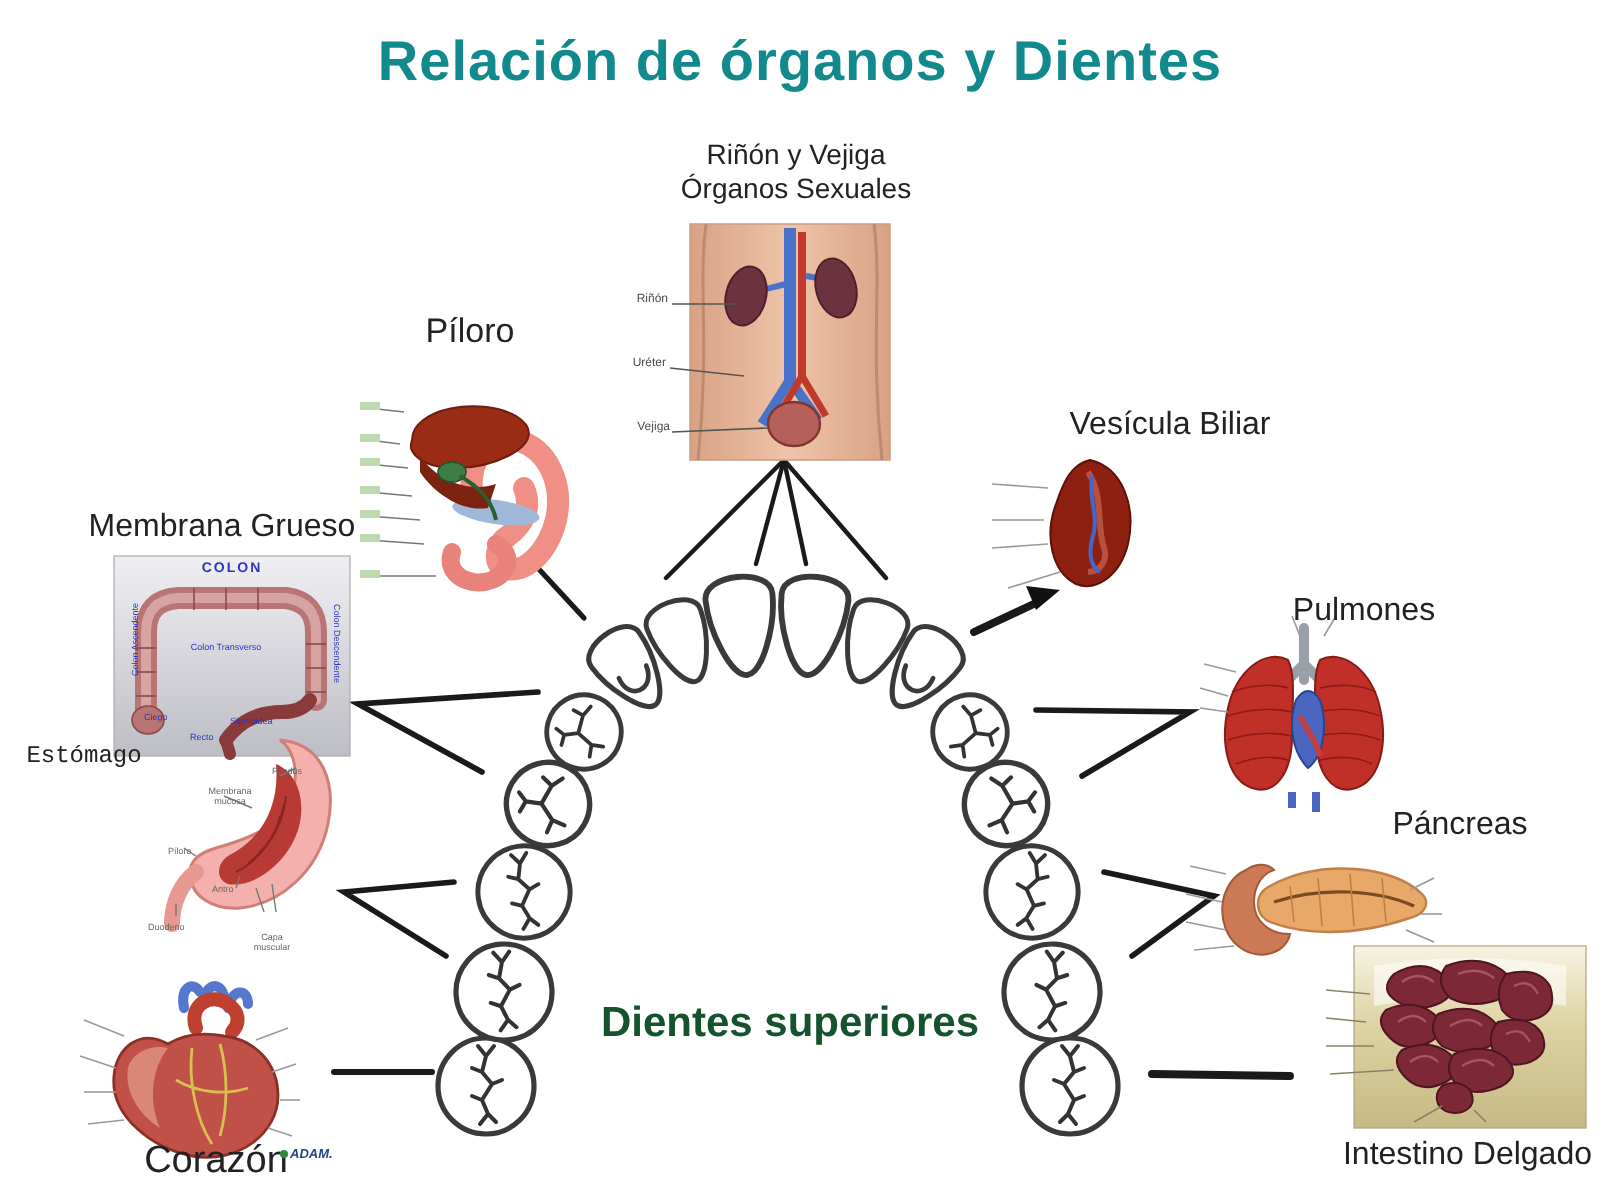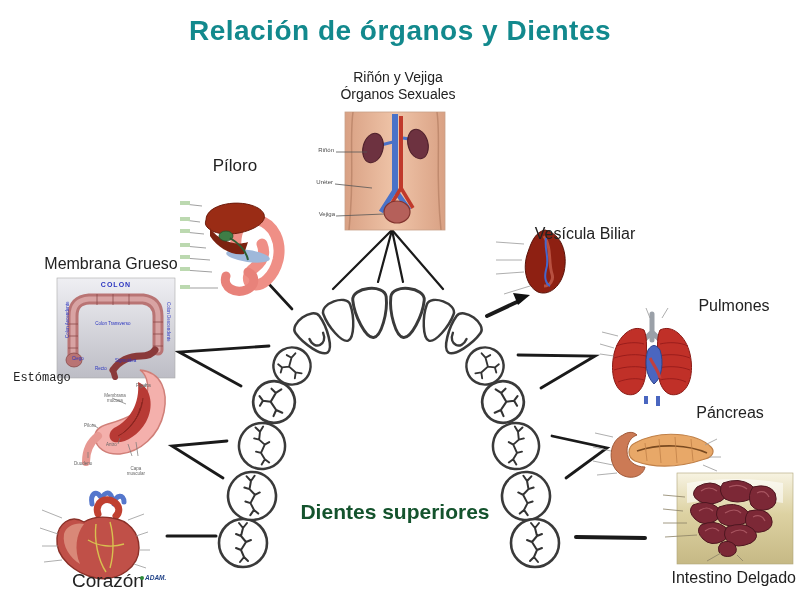--- a/index.html
+++ b/index.html
@@ -322,22 +322,22 @@
   <div class="lbl micro" style="left:136px;top:384px;">Fundus</div>
   <div class="lbl micro" style="left:98px;top:394px;width:34px;white-space:normal;">Membrana mucosa</div>
   <div class="lbl micro" style="left:84px;top:424px;">Píloro</div>
   <div class="lbl micro" style="left:106px;top:443px;">Antro</div>
   <div class="lbl micro" style="left:74px;top:462px;">Duodeno</div>
   <div class="lbl micro" style="left:122px;top:467px;width:28px;white-space:normal;">Capa muscular</div>
 
   <div class="lbl organ" style="left:52px;top:570px;width:112px;font-size:19px;">Corazón</div>
   <div class="adam"><span class="adam-dot"></span><span>ADAM.</span></div>
 
-  <div class="lbl organ" style="left:522px;top:225px;width:126px;">Vesícula Biliar</div>
-
-  <div class="lbl organ" style="left:688px;top:297px;width:92px;">Pulmones</div>
+  <div class="lbl organ" style="left:522px;top:204px;width:126px;">Vesícula Biliar</div>
+
+  <div class="lbl organ" style="left:636px;top:297px;width:92px;">Pulmones</div>
 
   <div class="lbl organ" style="left:688px;top:404px;width:84px;">Páncreas</div>
 
   <div class="lbl organ" style="left:648px;top:569px;width:148px;text-align:right;">Intestino Delgado</div>
 
   <div class="lbl arch">Dientes superiores</div>
 </div>
 
 </body></html>

